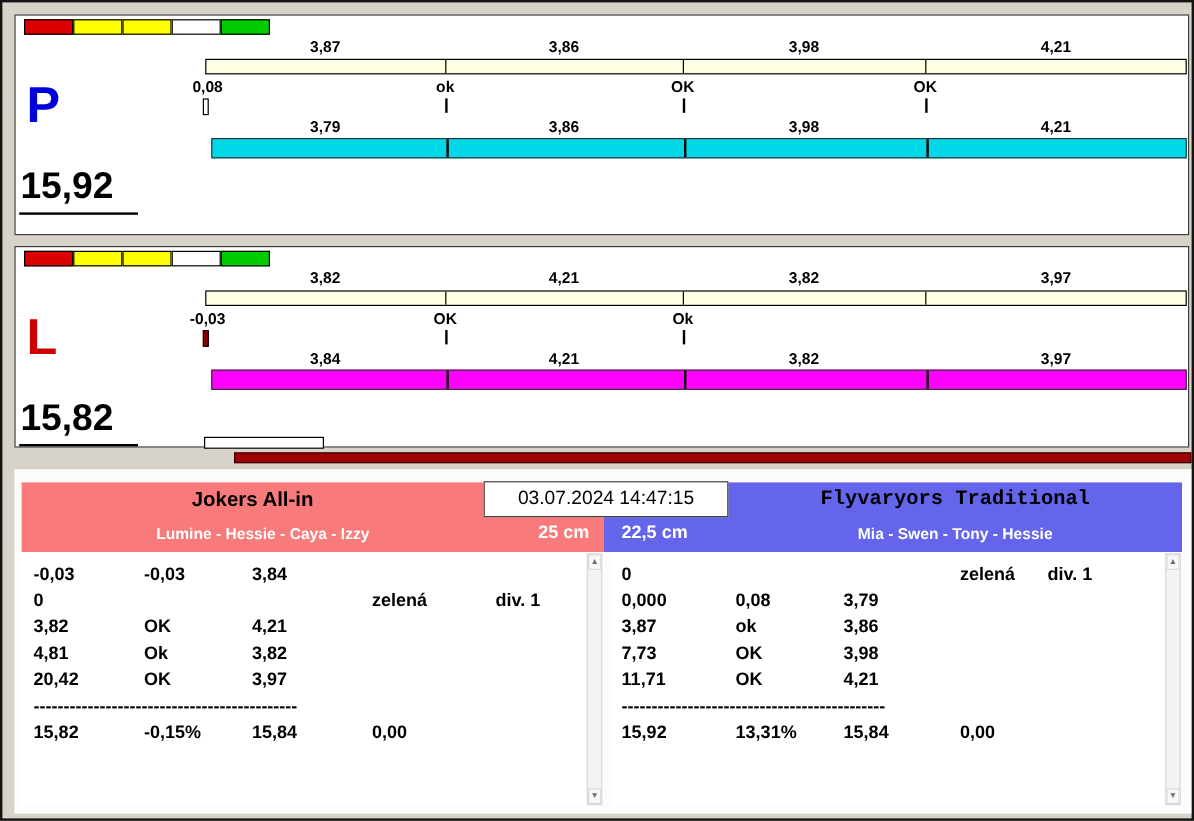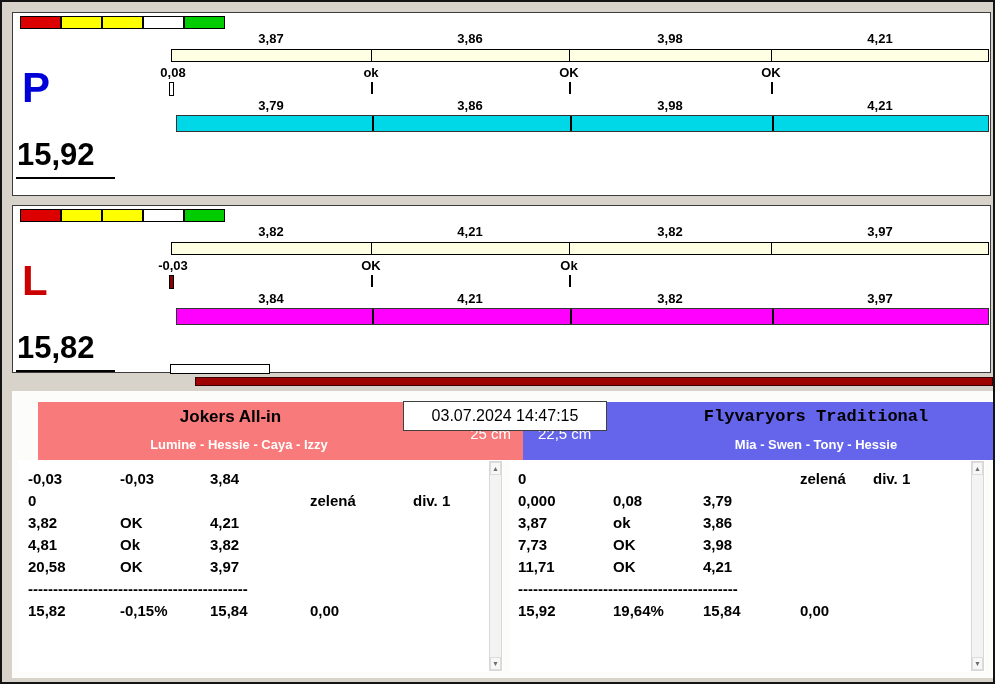--- a/index.html
+++ b/index.html
@@ -53,30 +53,30 @@
   .lane-total { position:absolute; left:4px; top:124px; font-size:31px; font-weight:bold; color:#000; line-height:1.15; }
   .total-underline { position:absolute; left:3px; top:164px; width:99px; height:2px; background:#000; }
 
   
   .mini-box { position:absolute; left:168px; top:362px; width:100px; height:10px; background:#fff; border:1px solid #000; }
   .progress-red { position:absolute; left:193px; top:375px; width:798px; height:9px; background:#9e0202; border:1px solid #3a0000; }
 
   
   .backdrop { position:absolute; left:10px; top:389px; width:981px; height:287px; background:#fcfcfa; }
 
-  .theader { position:absolute; top:400px; height:58px;margin-left:20px; }
+  .theader { position:absolute; top:400px; height:58px; }
   .th-left { left:16px; width:485px; }
   .th-right { left:501px; width:482px; }
   .tname { position:absolute; top:5px; text-align:center; font-size:17px; font-weight:bold; color:#000; }
   .tname-left { left:0; width:385px; }
   .tname-right { left:104px; width:378px;font-family:Liberation Mono, monospace; }
   .tmembers { position:absolute; top:35px; text-align:center; font-size:13px; font-weight:bold; color:#ffffff; }
   .tm-left { left:0; width:402px; }
   .tm-right { left:104px; width:378px; }
-  .tsize { position:absolute; top:23px; font-size:15px; font-weight:normal; color:#ffffff; }
+  .tsize { position:absolute; top:33px; font-size:15px; font-weight:bold; color:#ffffff; }
   .size-left { right:12px; }
   .size-right { left:15px; }
 
   .timebox {
     position:absolute; left:401px; top:399px; width:204px; height:30px; z-index:5;
     background:#ffffff; border:1px solid #404040; text-align:center;
     font-size:16px; line-height:28px; color:#000;
   }
 
   .rtable { position:absolute; top:458px; height:212px; background:#ffffff; overflow:hidden; }
@@ -234,21 +234,21 @@
           <span class="tcell"></span>
         </div>
         <div class="trow">
           <span class="tcell">4,81</span>
           <span class="tcell">Ok</span>
           <span class="tcell">3,82</span>
           <span class="tcell"></span>
           <span class="tcell"></span>
         </div>
         <div class="trow">
-          <span class="tcell">20,58</span>
+          <span class="tcell">20,42</span>
           <span class="tcell">OK</span>
           <span class="tcell">3,97</span>
           <span class="tcell"></span>
           <span class="tcell"></span>
         </div>
         <div class="trow">
           <span class="tcell">--------------------------------------------</span>
           <span class="tcell"></span>
           <span class="tcell"></span>
           <span class="tcell"></span>
@@ -307,21 +307,21 @@
         </div>
         <div class="trow">
           <span class="tcell">--------------------------------------------</span>
           <span class="tcell"></span>
           <span class="tcell"></span>
           <span class="tcell"></span>
           <span class="tcell"></span>
         </div>
         <div class="trow">
           <span class="tcell">15,92</span>
-          <span class="tcell">19,64%</span>
+          <span class="tcell">13,31%</span>
           <span class="tcell">15,84</span>
           <span class="tcell">0,00</span>
           <span class="tcell"></span>
         </div>
       </div>
     <div class="sbar">
       <div class="sarrow sa-up">▲</div>
       <div class="sarrow sa-down">▼</div>
     </div>
   </div>

